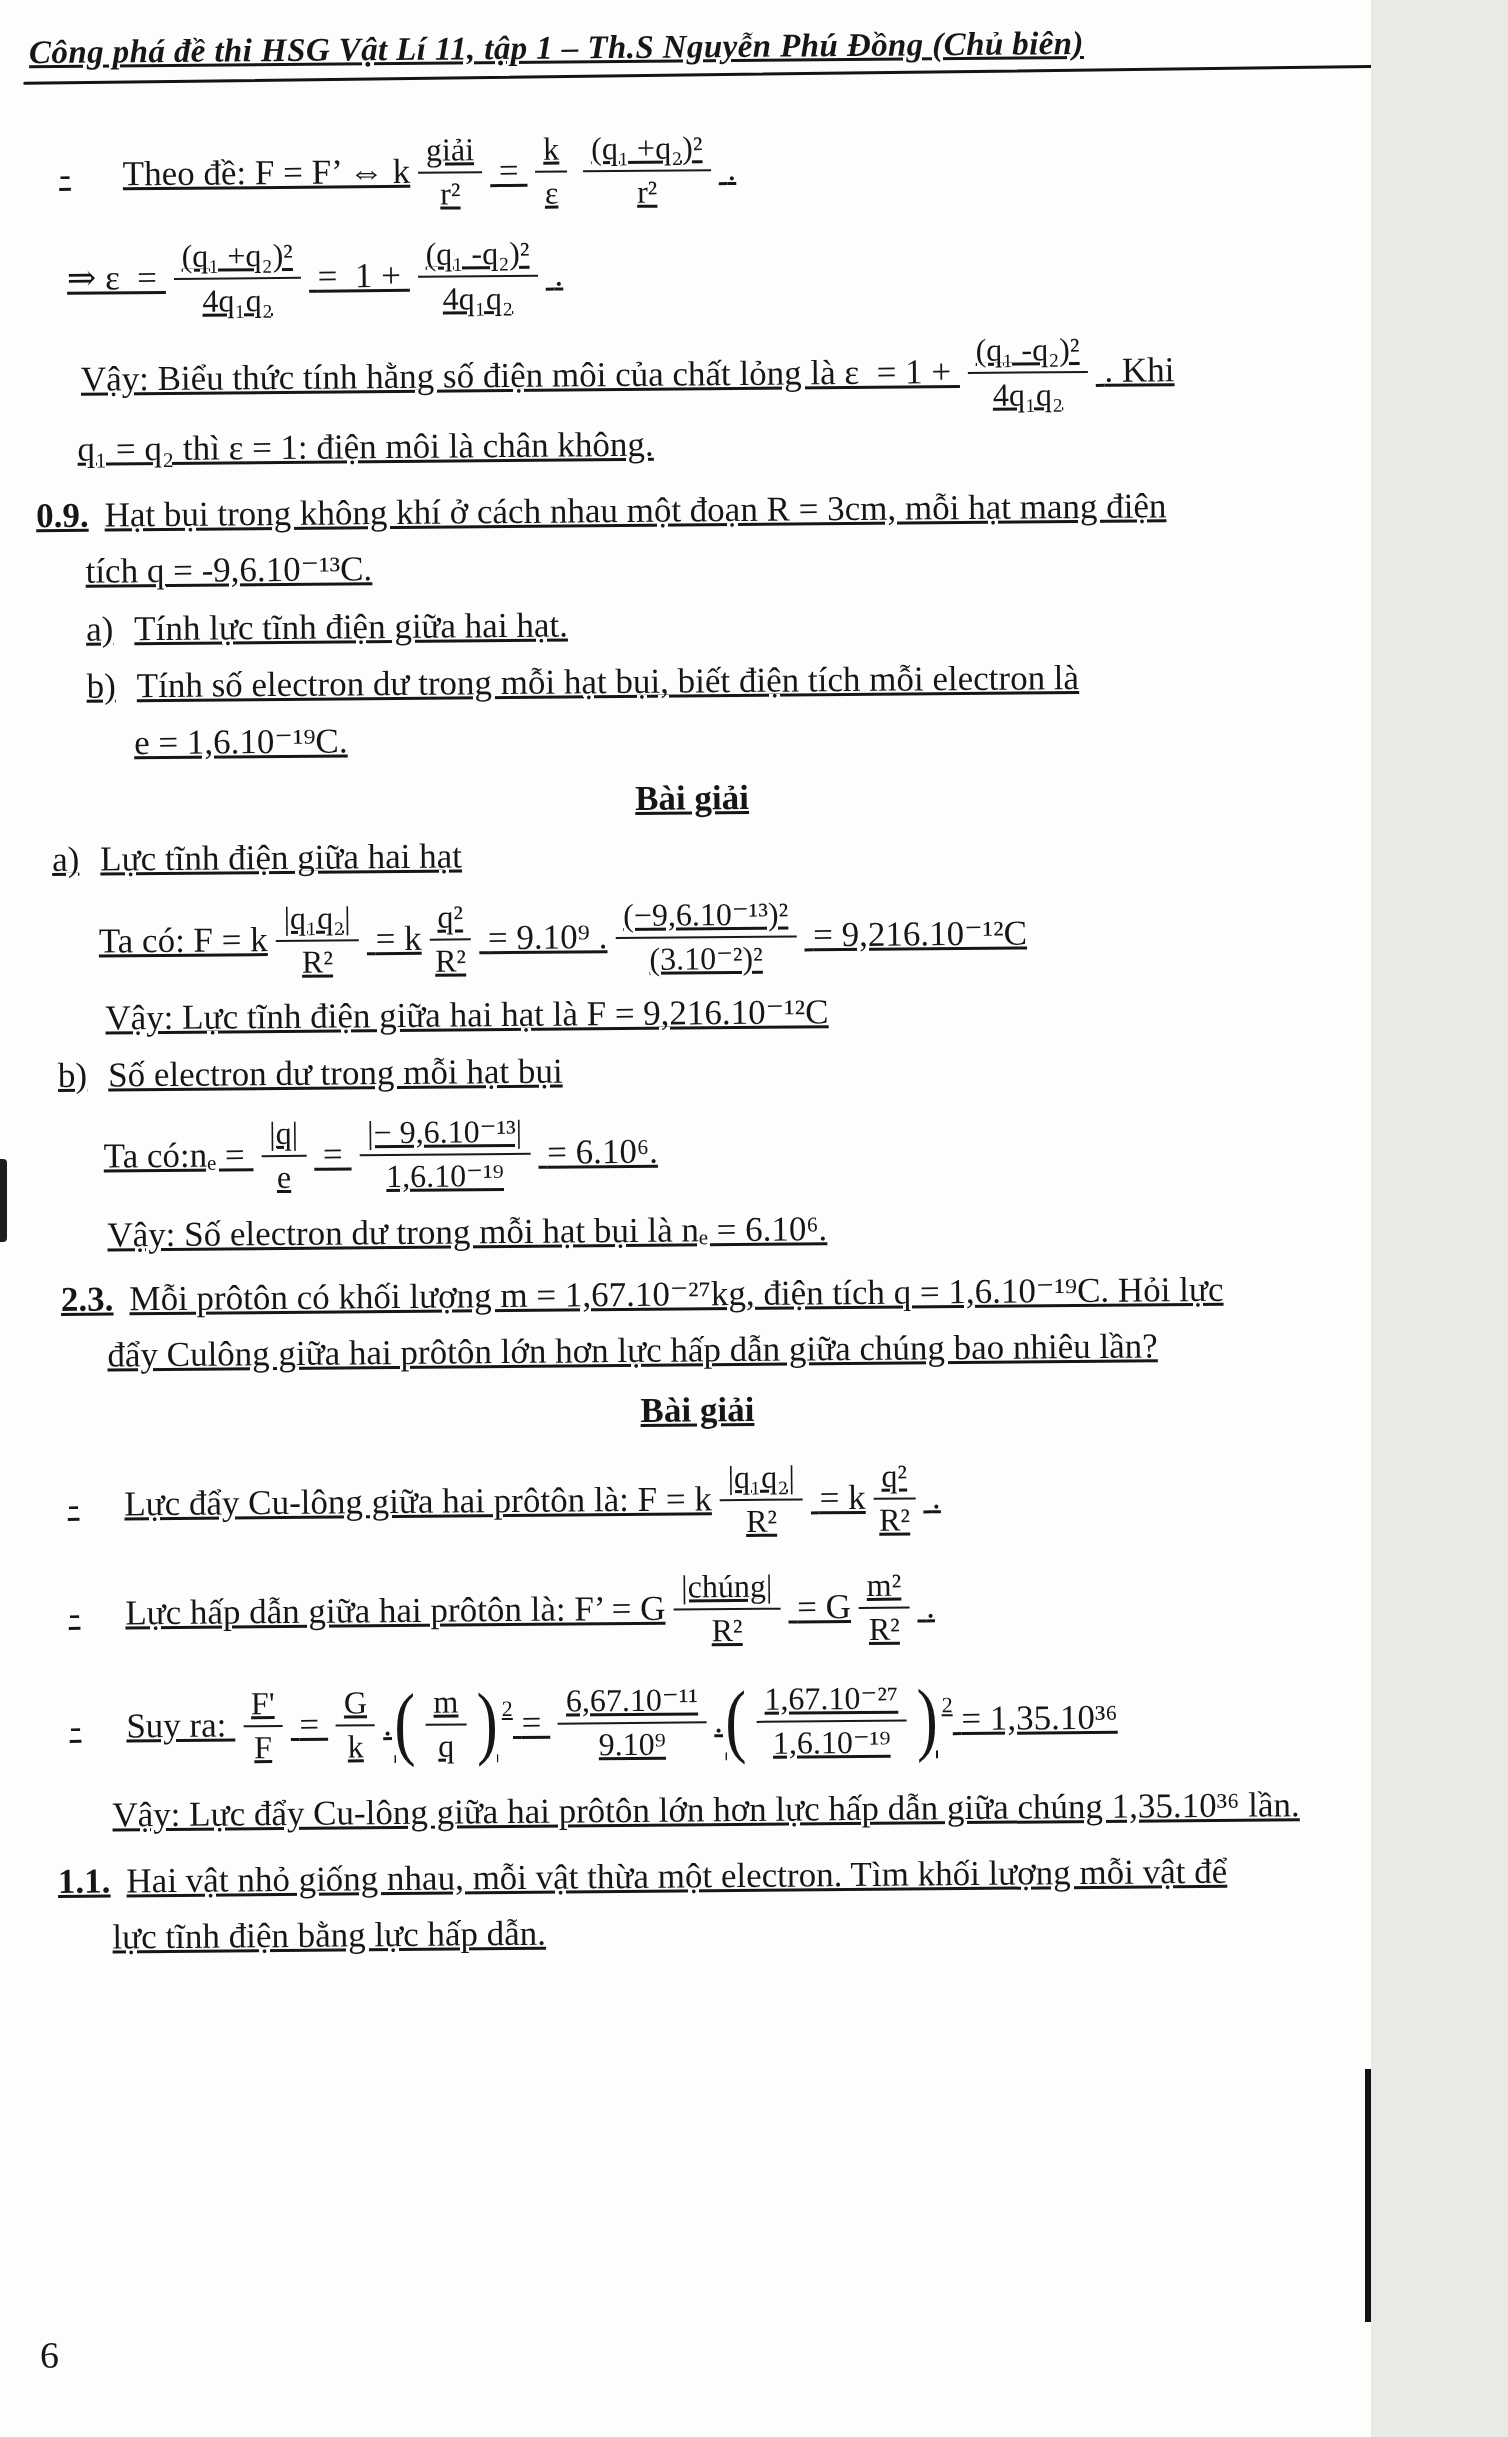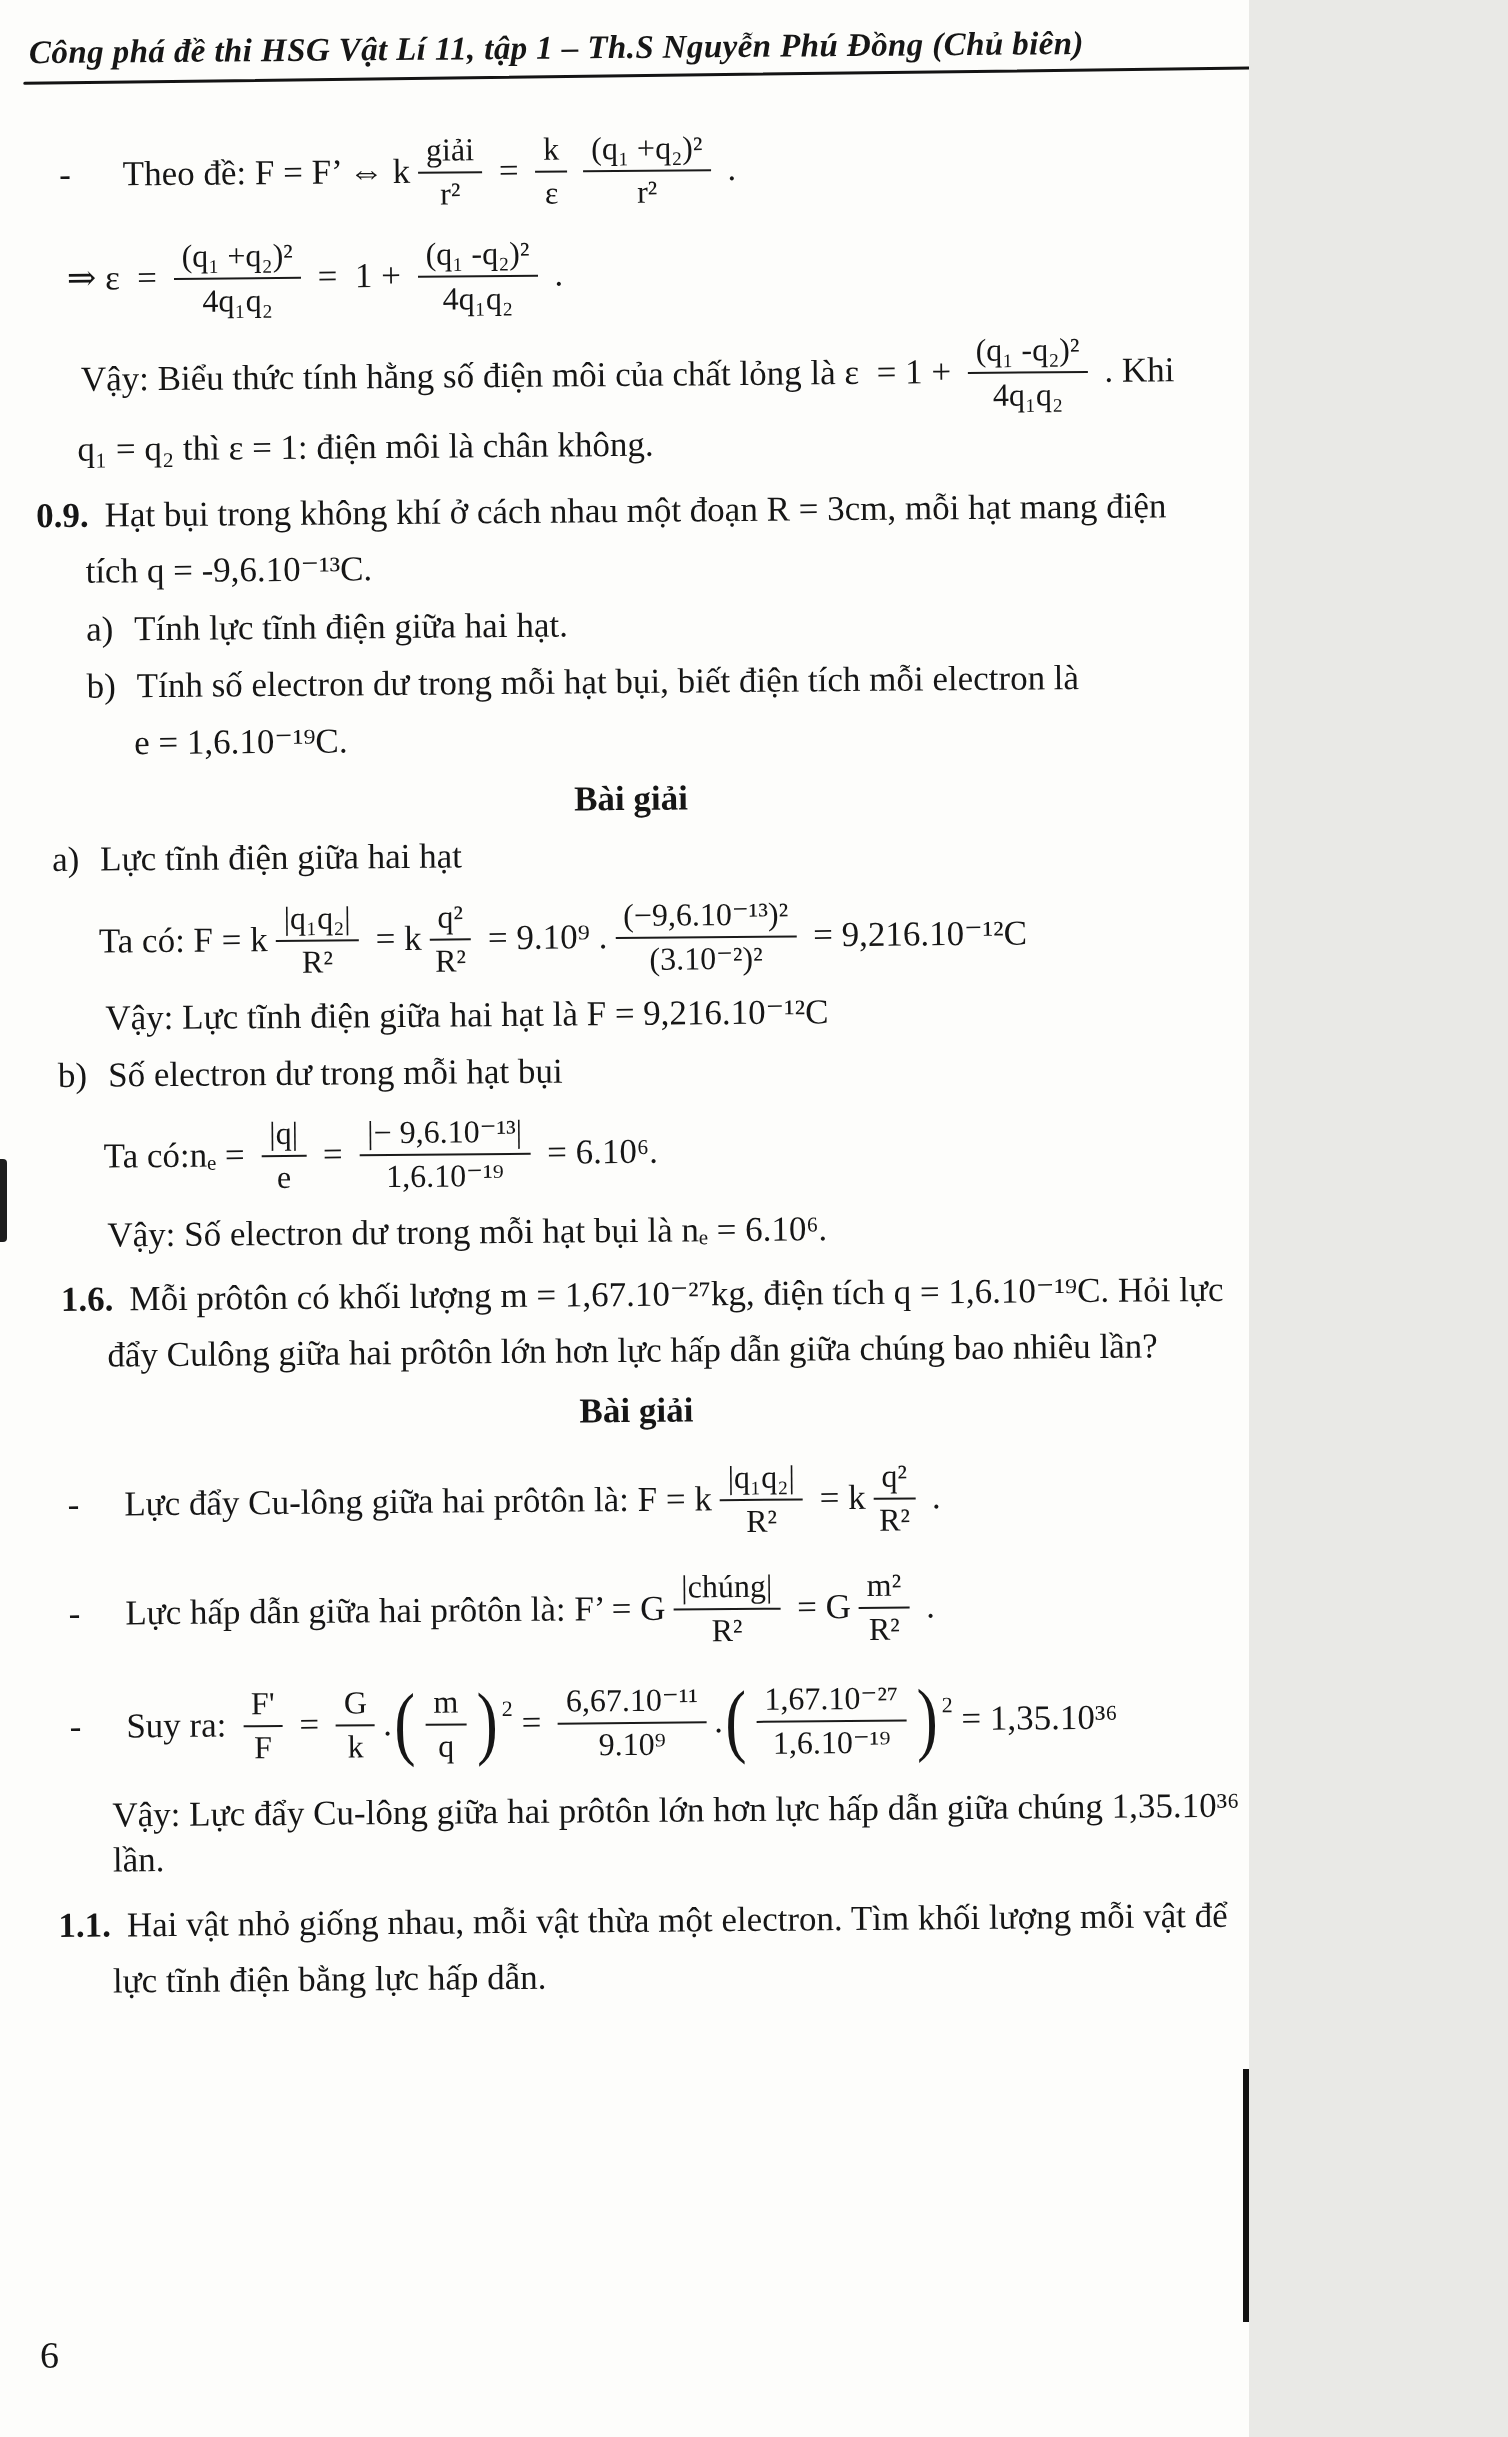--- a/index.html
+++ b/index.html
@@ -3,22 +3,23 @@
 <meta charset="utf-8">
 <style>
   html,body{margin:0;padding:0;}
   body{
     width:1509px;height:2438px;
     background:#e9e9e6;
     font-family:"Liberation Serif","DejaVu Serif",serif;
     color:#161616;
   }
   .sheet{
-    position:relative;width:1249px;height:2438px;overflow:hidden;
+    position:relative;width:1371px;height:2438px;overflow:hidden;
     background:#fdfdfb;
+    text-decoration:underline;
   }
   .rot{transform:rotate(-0.5deg);transform-origin:49px 49px;padding-top:34px;}
 
   .header{margin-left:29px;font-size:33px;font-weight:bold;font-style:italic;letter-spacing:0.4px;white-space:nowrap;}
   .rule{height:3.2px;background:#141414;margin:8px 0 0 23px;width:1386px;transform:rotate(-0.22deg);border-radius:1.6px;}
 
   .line{display:flex;align-items:center;font-size:35px;line-height:1.28;white-space:nowrap;}
   .t{white-space:pre-wrap;}
   .prefix{margin-right:23px;white-space:pre;}
 
@@ -180,21 +181,21 @@
           <span class="frac">
             <span class="num">|− 9,6.10⁻¹³|</span>
             <span class="den">1,6.10⁻¹⁹</span>
           </span>
           <span class="t"> = 6.10⁶.</span>
         </div>
         <div class="line b-sol-1-2-b-conclusion">
           <span class="t">Vậy: Số electron dư trong mỗi hạt bụi là nₑ = 6.10⁶.</span>
         </div>
         <div class="line b-prob-1-3-line-1">
-          <span class="prefix">1.6.</span>
+          <span class="prefix">2.3.</span>
           <span class="t">Mỗi prôtôn có khối lượng m = 1,67.10⁻²⁷kg, điện tích q = 1,6.10⁻¹⁹C. Hỏi lực</span>
         </div>
         <div class="line b-prob-1-3-line-2">
           <span class="t">đẩy Culông giữa hai prôtôn lớn hơn lực hấp dẫn giữa chúng bao nhiêu lần?</span>
         </div>
         <div class="line b-sol-heading-2">
           <span class="t">Bài giải</span>
         </div>
         <div class="line b-sol-1-3-step-1">
           <span class="prefix">-</span>

